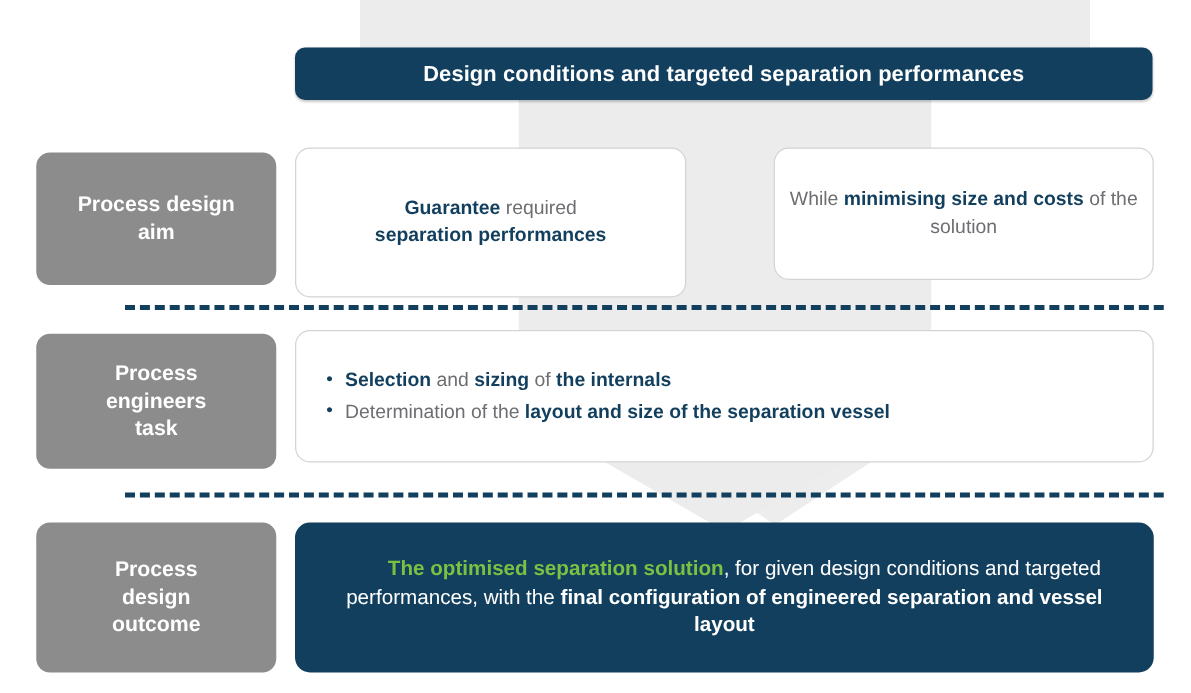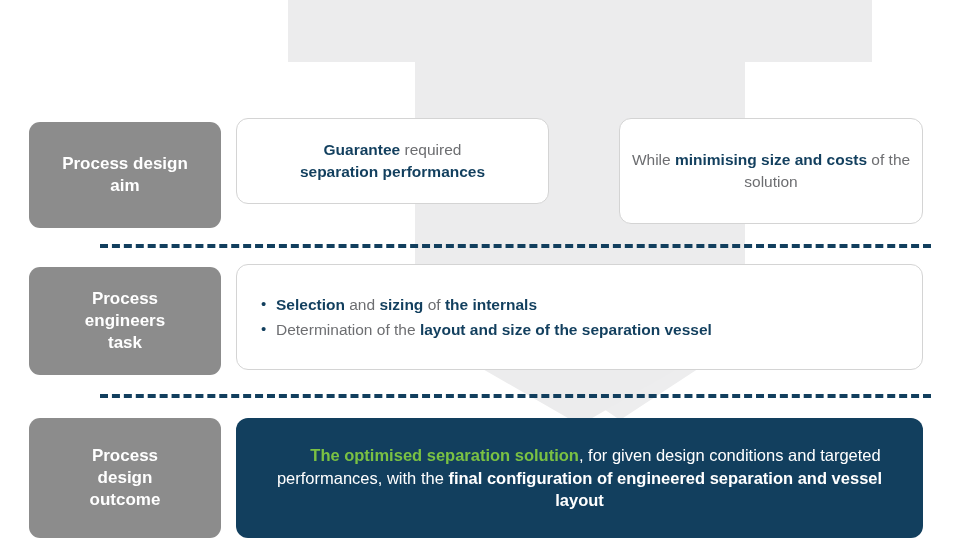--- a/index.html
+++ b/index.html
@@ -158,27 +158,30 @@
 <body>
 
 <div id="slide">
 
   <svg class="watermark" viewBox="0 0 953 554" xmlns="http://www.w3.org/2000/svg">
     <polygon points="292,0 868,0 868,50 742,50 742,340 620,420 502,340 502,50 292,50" fill="#ededee"></polygon>
     <polygon points="292,0 868,0 580,420" fill="#ededee" opacity="0"></polygon>
     <polygon points="288,0 872,0 872,62 745,62 745,330 580,425 415,330 415,62 288,62" fill="#ececed"></polygon>
   </svg>
 
+  <div class="header-banner">
+    <span class="header-banner-text">Design conditions and targeted separation performances</span>
+  </div>
 
   <div class="label-box" style="top:122px; height:106px;">
     <span class="label-box-text">Process design
 aim</span>
   </div>
 
-  <div class="card" style="left:236px; top:118px; width:313px; height:86px;">
+  <div class="card" style="left:236px; top:118px; width:313px; height:120px;">
     <div class="card-text">
       <b>Guarantee </b><span>required</span><br><b>separation performances</b>
     </div>
   </div>
 
   <div class="card" style="left:619px; top:118px; width:304px; height:106px;justify-content:flex-end;">
     <div class="card-text">
       <span>While </span><b>minimising size and costs </b><span>of the solution</span>
     </div>
   </div>

